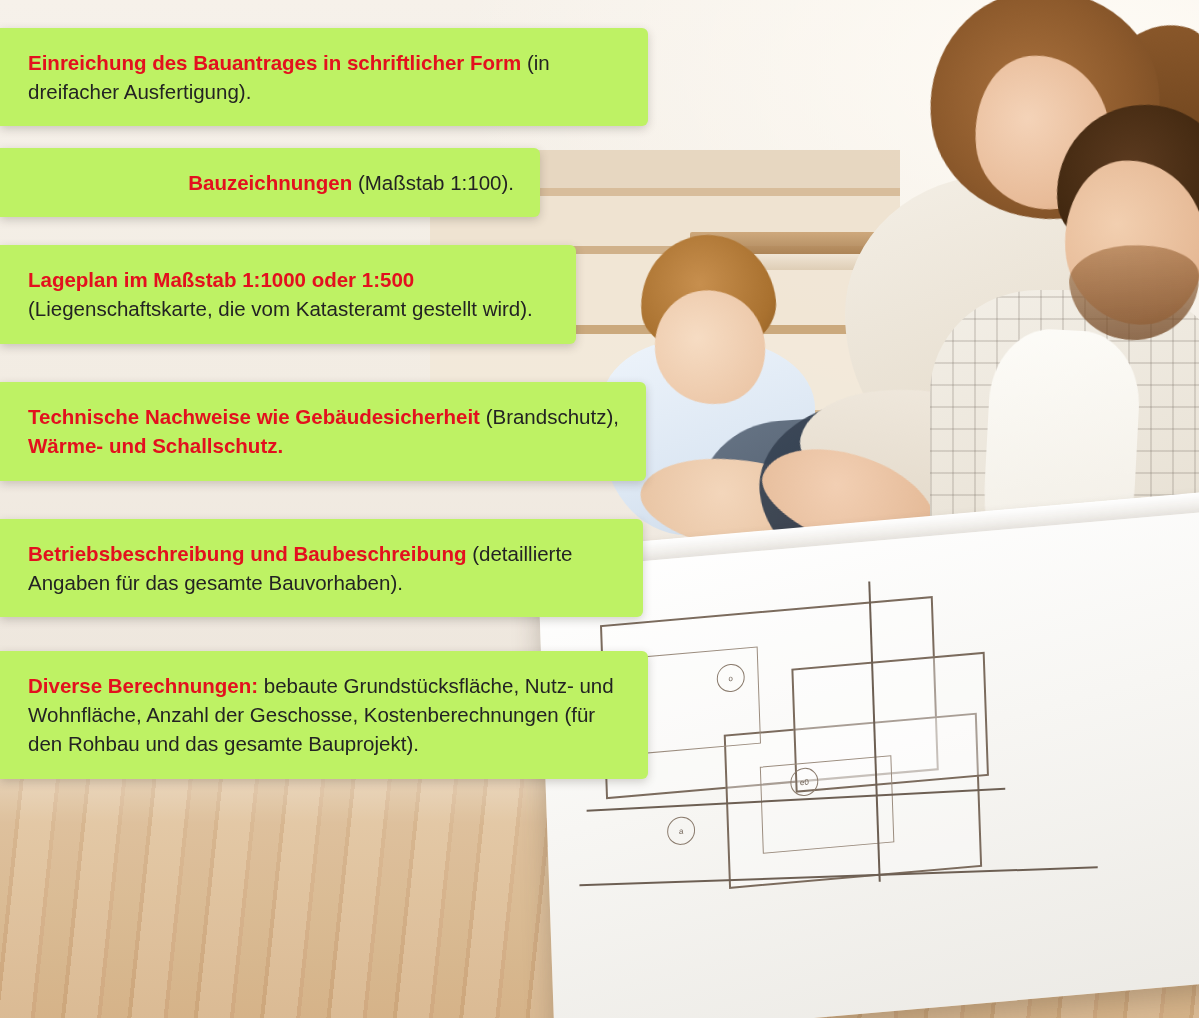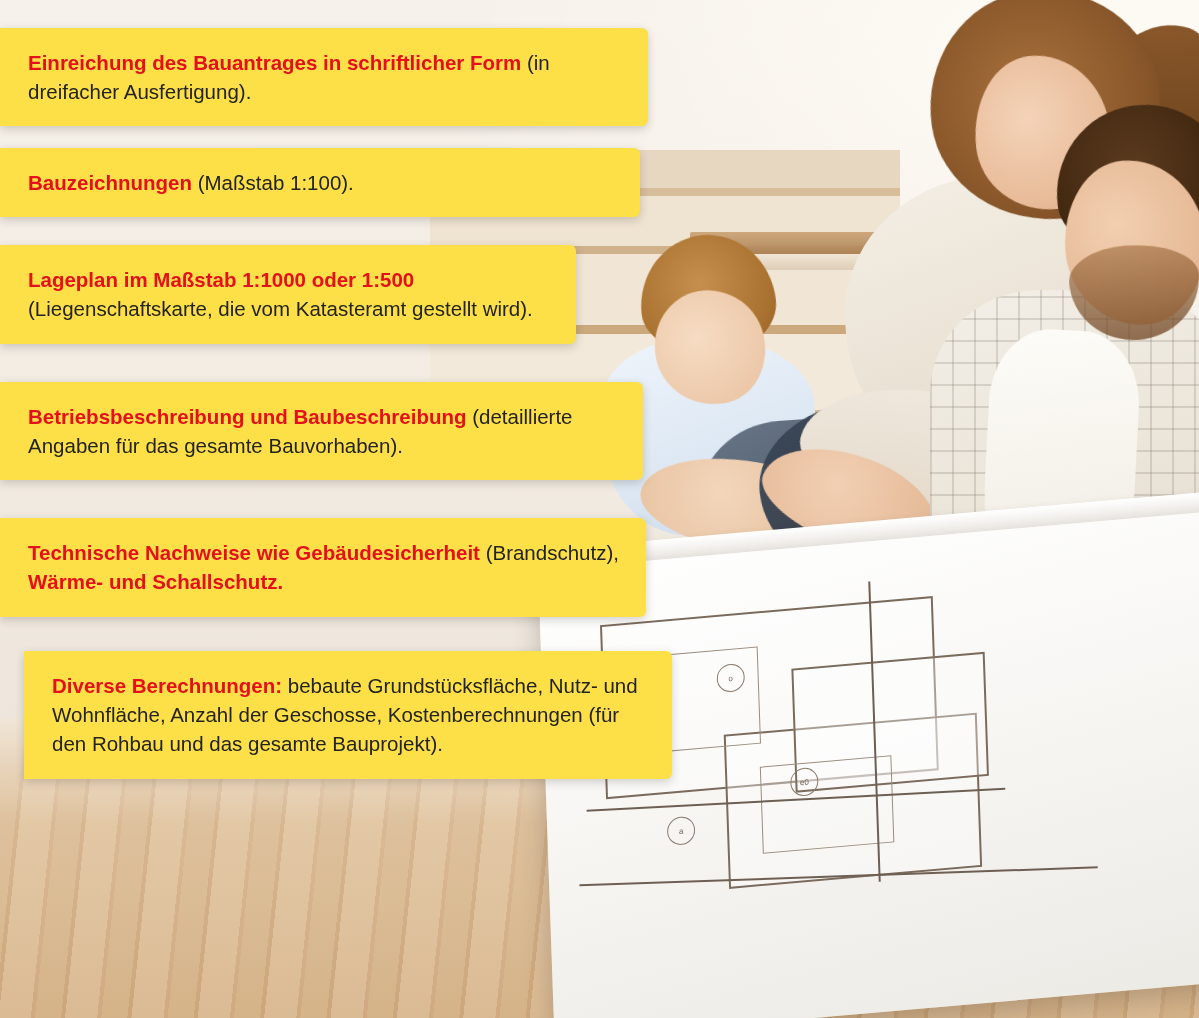--- a/index.html
+++ b/index.html
@@ -263,36 +263,36 @@
   
   .cards {
     position: absolute;
     left: 0; top: 0;
     width: 648px;
     padding: 22px 0 0 0;
     box-sizing: border-box;
   }
   .card {
     position: relative;
-    background: #fde047;
+    background: #bef264;
     border-radius: 0 6px 6px 0;
     box-shadow: 0 3px 10px rgba(60,50,40,.22);
     padding: 20px 26px 20px 28px;
     margin-bottom: 22px;
     font-size: 20.5px;
     line-height: 1.42;
     color: #1f1f1f;
     box-sizing: border-box;
   }
   .card.w1 { width: 648px; }
-  .card.w2 { width: 640px; }
+  .card.w2 { width: 540px; text-align: right; }
   .card.w3 { width: 576px; }
   .card.w4 { width: 643px; }
   .card.w5 { width: 646px; }
-  .card.w6 { width: 648px; margin-left: 24px; }
+  .card.w6 { width: 648px; }
 
   .hl {
     color: #e3101e;
     font-weight: bold;
   }
   .rest { color: #232323; }
 
   .card-1 { margin-top: 6px; }
   .card-2 { margin-top: 18px; }
   .card-3 { margin-top: 28px; }
@@ -359,26 +359,26 @@
     </div>
 
     <div class="card w2 card-2">
       <span class="hl">Bauzeichnungen</span><span class="rest"> (Maßstab 1:100).</span>
     </div>
 
     <div class="card w3 card-3">
       <span class="hl">Lageplan im Maßstab 1:1000 oder 1:500</span><span class="rest"> (Liegenschaftskarte, die vom Katasteramt gestellt wird).</span>
     </div>
 
+    <div class="card w5 card-5 lh-tight">
+      <span class="hl">Technische Nachweise wie Gebäudesicherheit</span><span class="rest"> (Brandschutz), </span><span class="hl">Wärme- und Schallschutz.</span>
+    </div>
+
     <div class="card w4 card-4">
       <span class="hl">Betriebsbeschreibung und Baubeschreibung</span><span class="rest"> (detaillierte Angaben für das gesamte Bauvorhaben).</span>
     </div>
 
-    <div class="card w5 card-5 lh-tight">
-      <span class="hl">Technische Nachweise wie Gebäudesicherheit</span><span class="rest"> (Brandschutz), </span><span class="hl">Wärme- und Schallschutz.</span>
-    </div>
-
     <div class="card w6 card-6">
       <span class="hl">Diverse Berechnungen:</span><span class="rest"> bebaute Grundstücksfläche, Nutz- und Wohnfläche, Anzahl der Geschosse, Kostenberechnungen (für den Rohbau und das gesamte Bauprojekt).</span>
     </div>
 
   </div>
 </div>
 
 </body></html>

